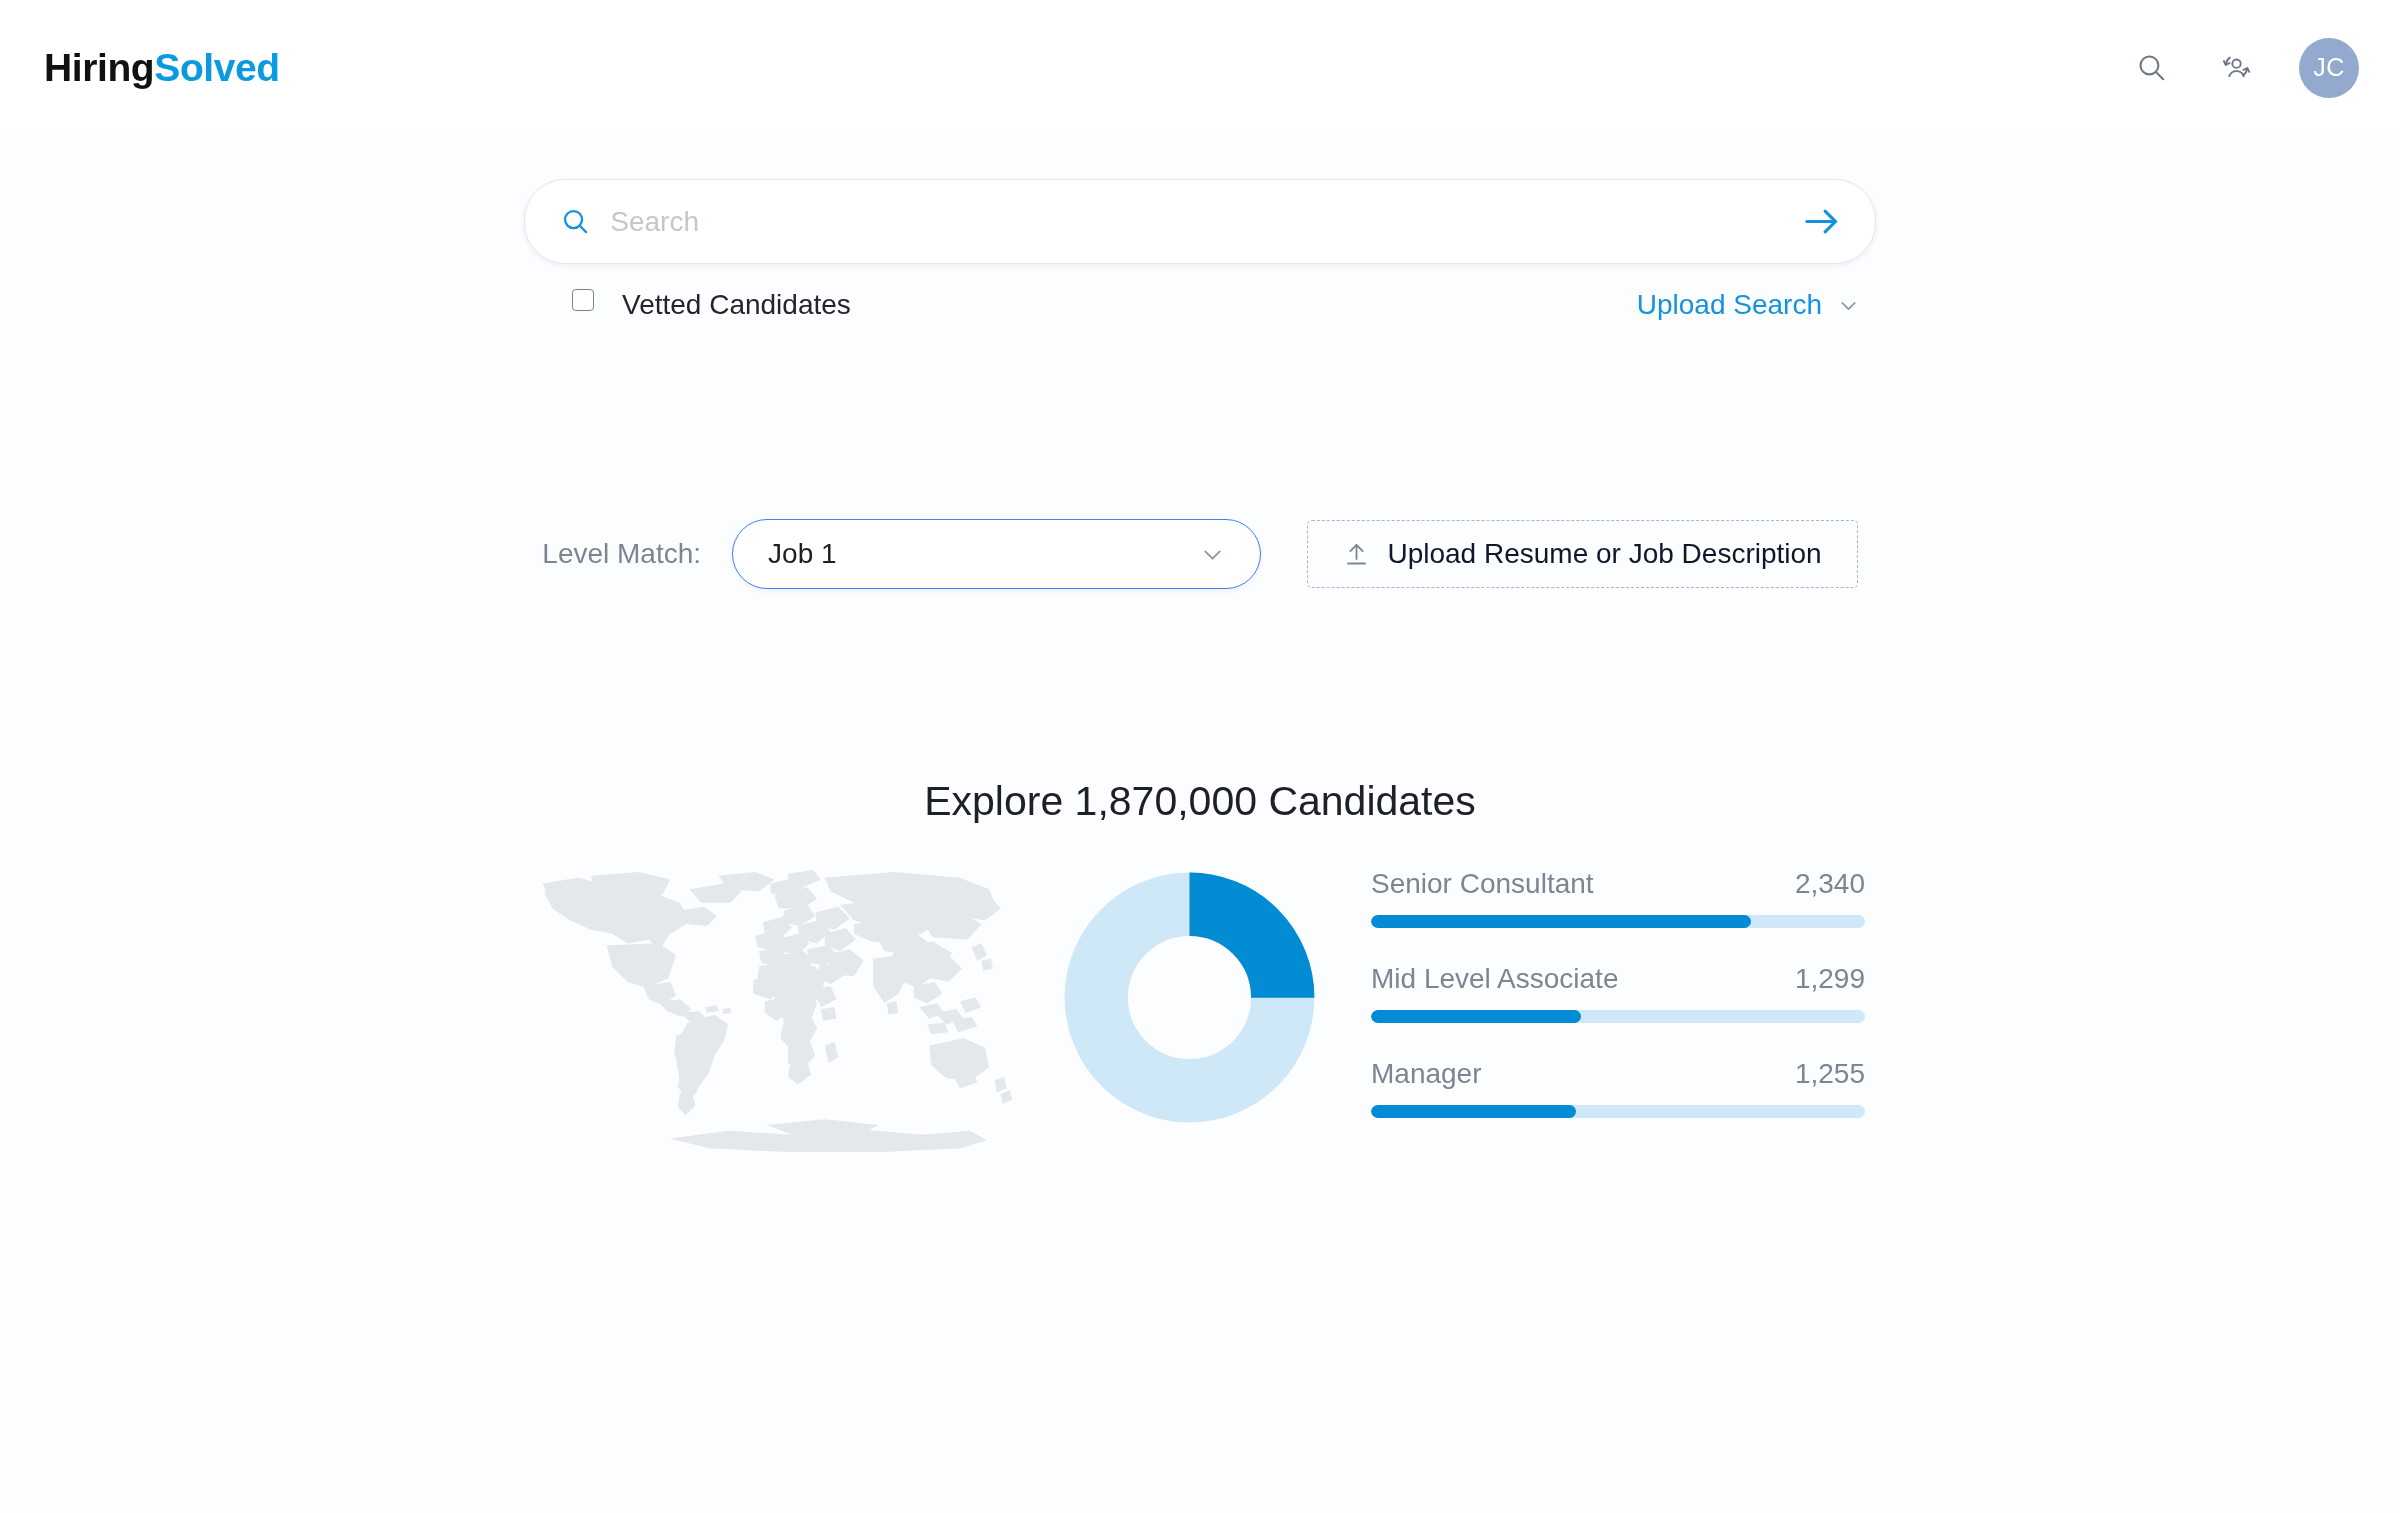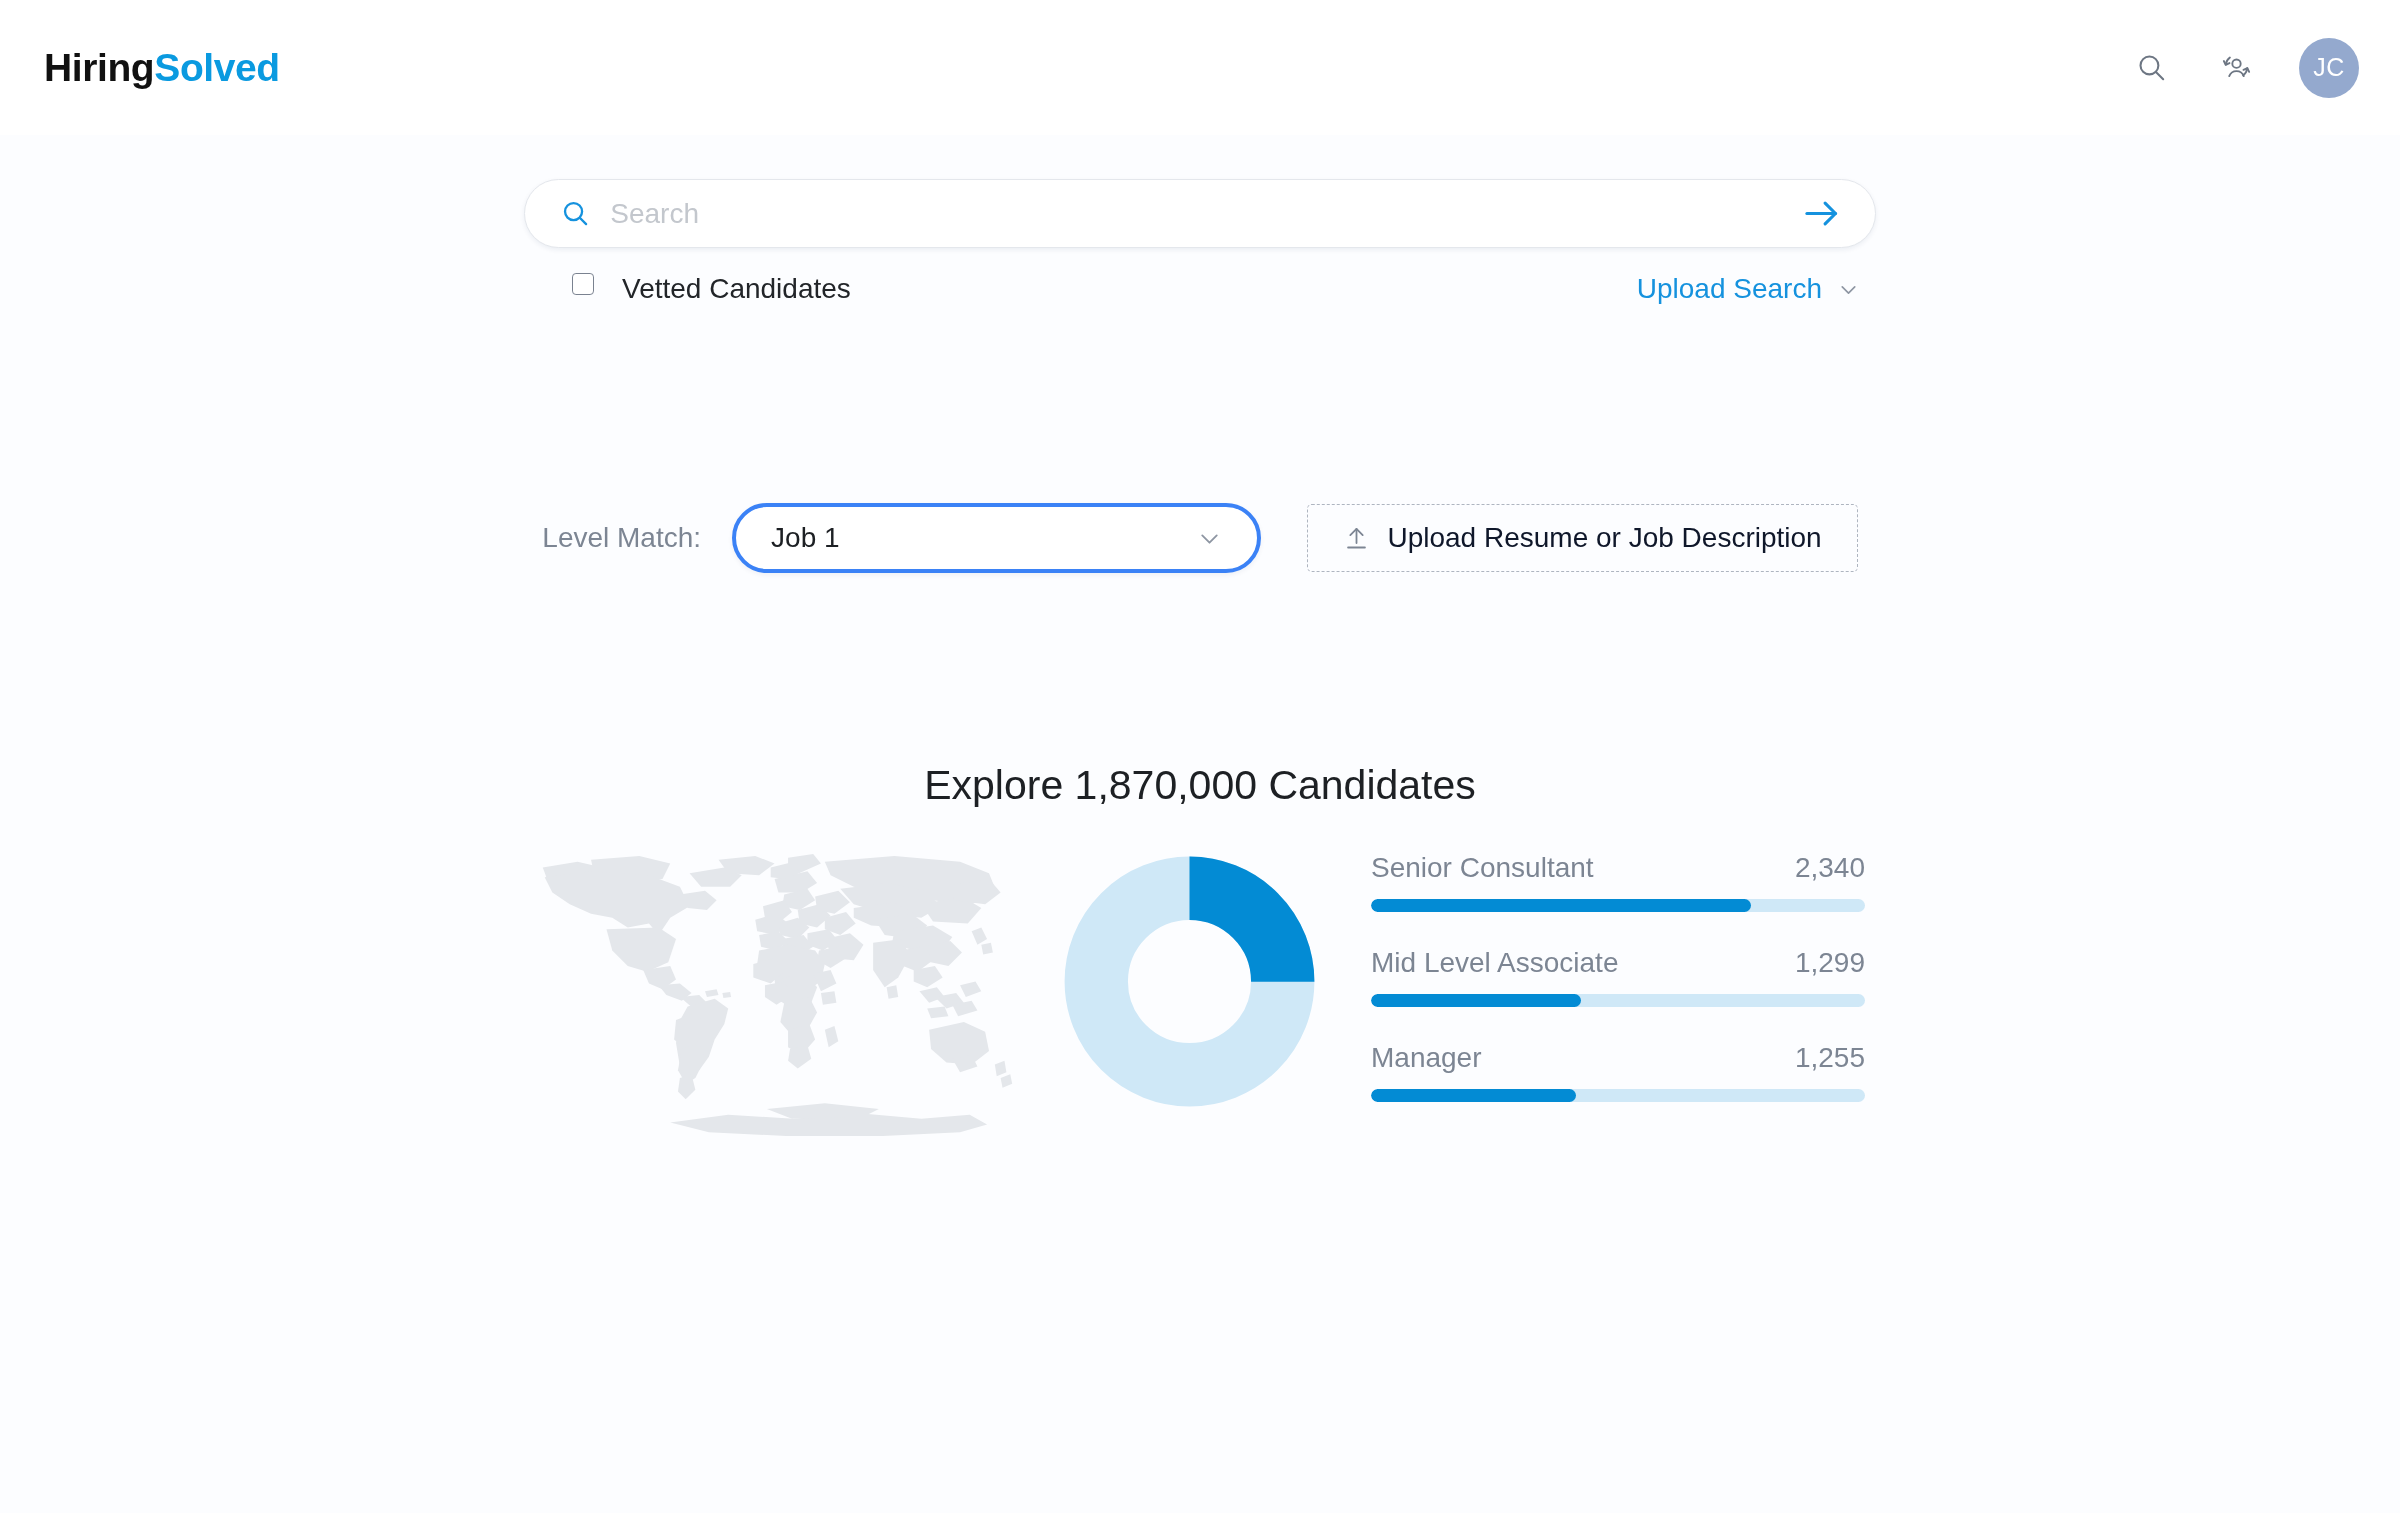--- a/index.html
+++ b/index.html
@@ -86,21 +86,21 @@
     letter-spacing: -0.3px;
     margin-top: 79px;
   }
 
   .search-zone {
     width: 1352px;
     margin: 44px auto 0;
   }
 
   .search-bar {
-    height: 69px;
+    height: 85px;
     background: #ffffff;
     border: 1px solid #e4e7ec;
     border-radius: 41px;
     box-shadow: 0 1.9px 4.8px rgba(18, 40, 80, 0.07);
     display: flex;
     align-items: center;
     padding: 0 33px 0 35px;
   }
 
   .search-icon { flex: 0 0 auto; color: #1592de; display: flex; }
@@ -176,21 +176,21 @@
   .automatch-label {
     font-size: 28px;
     color: #7c8593;
     margin-right: 31px;
   }
 
   .job-select {
     width: 529px;
     height: 70px;
     background: #ffffff;
-    border: 4px solid #3b82f6;
+    border: 1px solid #3b82f6;
     border-radius: 39px;
     box-shadow: 0 1.9px 4.8px rgba(18, 40, 80, 0.06);
     display: flex;
     align-items: center;
     justify-content: space-between;
     padding: 0 33px 0 35px;
     cursor: pointer;
     user-select: none;
   }
   .job-select-value { font-size: 28px; color: #1d2024; }

